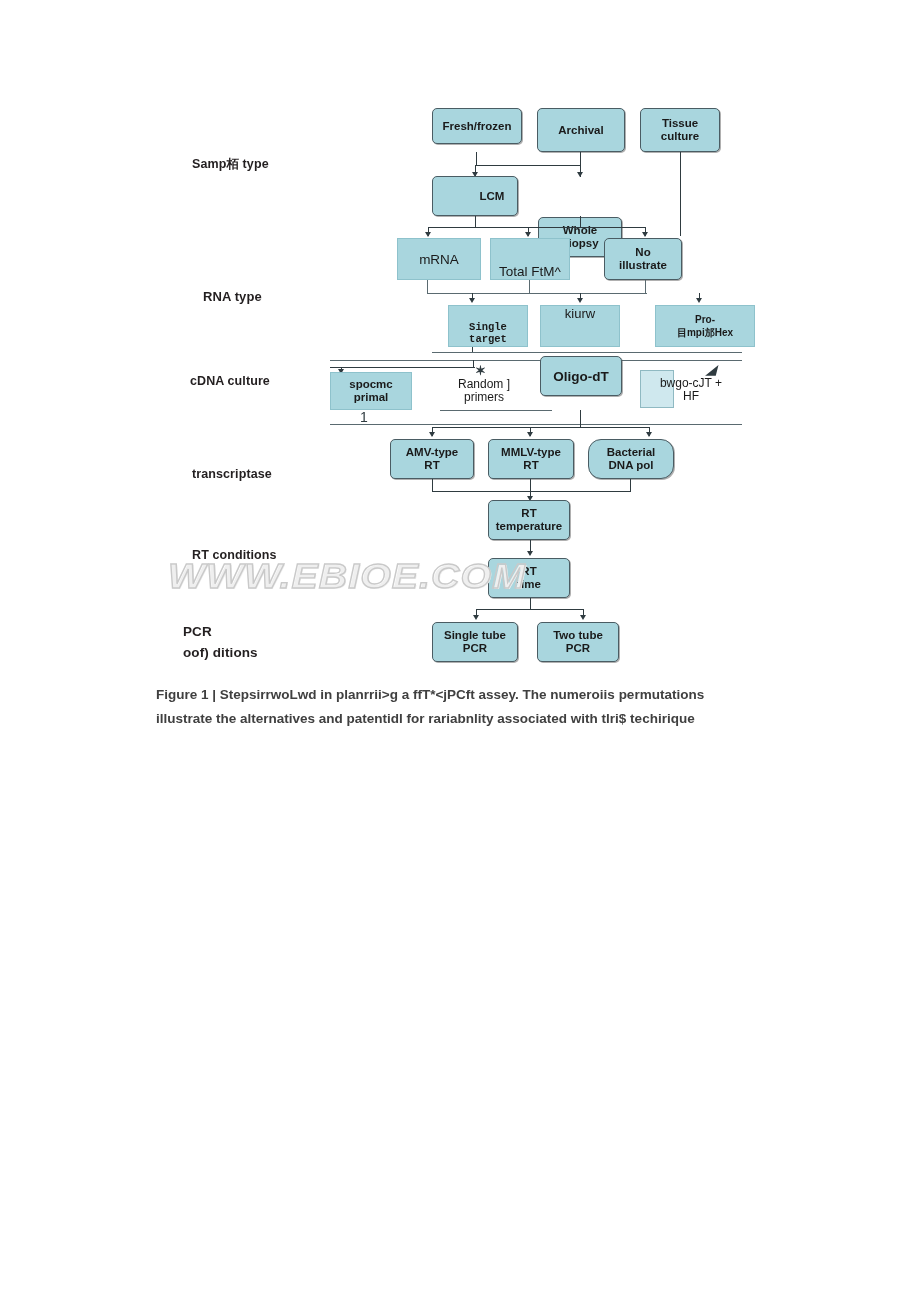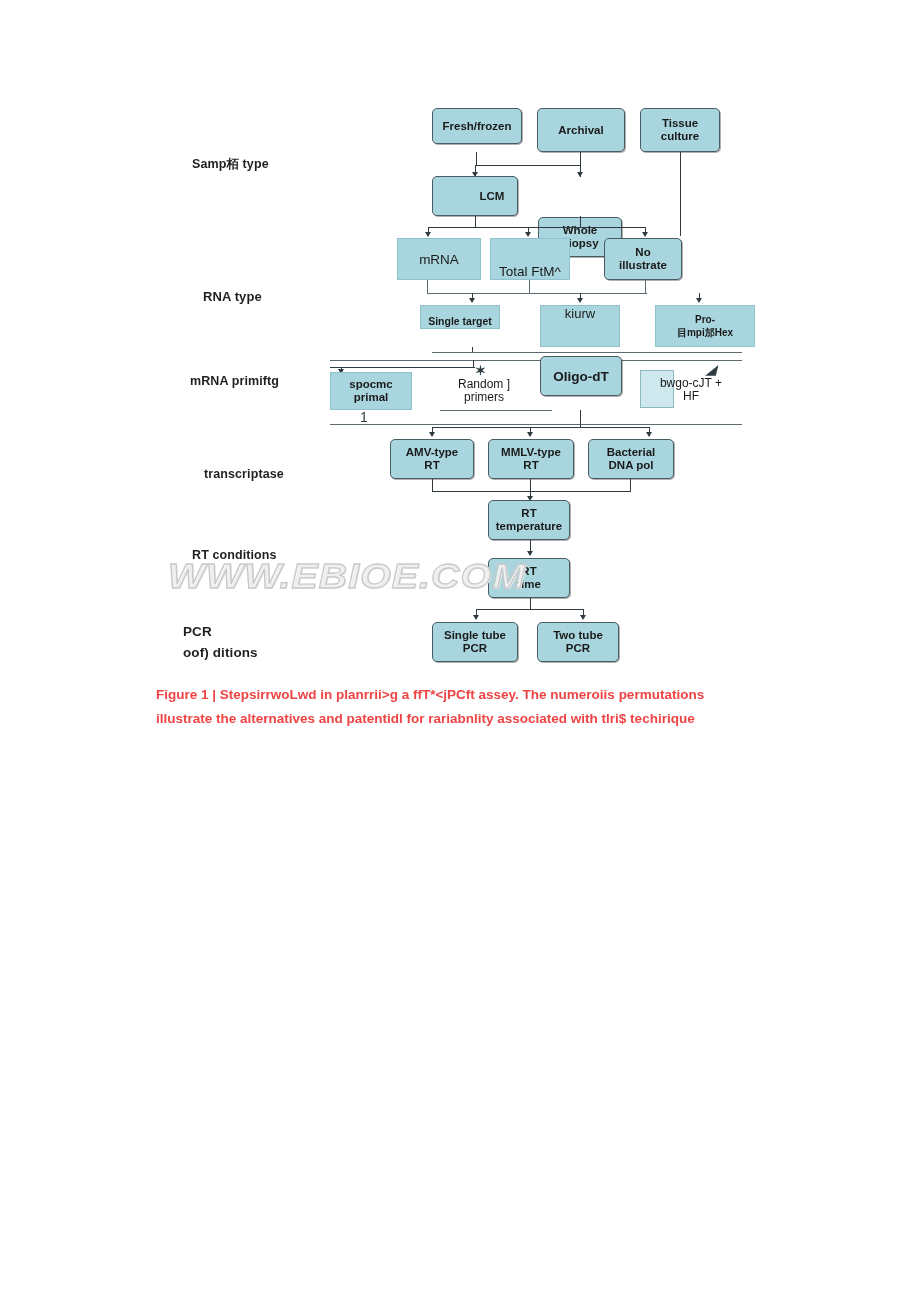--- a/index.html
+++ b/index.html
@@ -87,38 +87,38 @@
     transform-origin:left center;
   }
 
   
   #caption{
     position:absolute;
     left:156px;top:683px;
     width:590px;
     font-size:13.5px;
     font-weight:bold;
-    color:#ef4444;
+    color:#404040;
     line-height:23.5px;
   }
 </style>
 </head>
 <body>
 
 <div id="page">
 
   <div id="figure">
 
     <div class="row-label" style="left:192px;top:157px;">Samp栢 type</div>
 
     <div class="row-label" style="left:203px;top:289px;font-size:13px;">RNA type</div>
 
-    <div class="row-label" style="left:190px;top:374px;">mRNA primiftg</div>
-
-    <div class="row-label" style="left:204px;top:467px;font-weight:bold;">transcriptase</div>
+    <div class="row-label" style="left:190px;top:374px;">cDNA culture</div>
+
+    <div class="row-label" style="left:192px;top:467px;font-weight:bold;">transcriptase</div>
 
     <div class="row-label" style="left:192px;top:548px;">RT conditions</div>
 
     <div class="row-label" style="left:183px;top:624px;font-size:13.5px;">PCR</div>
     <div class="row-label" style="left:183px;top:645px;font-size:13.5px;">oof) ditions</div>
 
     <div class="nbox" style="left:432px;top:108px;width:90px;height:36px;">Fresh/frozen</div>
 
     <div class="nbox" style="left:537px;top:108px;width:88px;height:44px;">Archival</div>
 
@@ -161,21 +161,21 @@
     <div class="ln lnv thin" style="left:529px;top:280px;height:14px;"></div>
     <div class="ln lnv thin" style="left:645px;top:280px;height:14px;"></div>
     <div class="ln lnh thin" style="left:427px;top:293px;width:220px;"></div>
     <div class="ln lnv" style="left:472px;top:293px;height:8px;"></div>
     <div class="ln lnv" style="left:580px;top:293px;height:8px;"></div>
     <div class="ln lnv" style="left:699px;top:293px;height:8px;"></div>
     <div class="arw" style="left:469px;top:298px;"></div>
     <div class="arw" style="left:577px;top:298px;"></div>
     <div class="arw" style="left:696px;top:298px;"></div>
 
-    <div class="nbox plain smtxt" style="left:420px;top:305px;width:80px;height:24px;align-items:flex-end;">Single target</div>
+    <div class="nbox plain smtxt" style="left:448px;top:305px;width:80px;height:42px;align-items:flex-end;font-family:Liberation Mono, monospace;">Single target</div>
 
     <div class="nbox plain" style="left:540px;top:305px;width:80px;height:42px;align-items:flex-start;font-size:13px;font-weight:normal;">kiurw</div>
 
     <div class="nbox plain" style="left:655px;top:305px;width:100px;height:42px;white-space:pre-line;font-size:10px;">Pro-
 目mpi邡Hex</div>
 
     <div class="ln lnh thin" style="left:432px;top:352px;width:310px;"></div>
     <div class="ln lnh thin" style="left:330px;top:360px;width:412px;"></div>
 
     <div class="ln lnv" style="left:472px;top:347px;height:5px;"></div>
@@ -212,21 +212,21 @@
     <div class="arw" style="left:429px;top:432px;"></div>
     <div class="arw" style="left:527px;top:432px;"></div>
     <div class="arw" style="left:646px;top:432px;"></div>
 
     <div class="nbox" style="left:390px;top:439px;width:84px;height:40px;white-space:pre-line;">AMV-type
 RT</div>
 
     <div class="nbox" style="left:488px;top:439px;width:86px;height:40px;white-space:pre-line;">MMLV-type
 RT</div>
 
-    <div class="nbox" style="left:588px;top:439px;width:86px;height:40px;white-space:pre-line;">Bacterial
+    <div class="nbox" style="left:588px;top:439px;width:86px;height:40px;white-space:pre-line;border-radius:13px;">Bacterial
 DNA pol</div>
 
     <div class="ln lnv" style="left:432px;top:479px;height:13px;"></div>
     <div class="ln lnv" style="left:530px;top:479px;height:13px;"></div>
     <div class="ln lnv" style="left:630px;top:479px;height:13px;"></div>
     <div class="ln lnh" style="left:432px;top:491px;width:199px;"></div>
     <div class="ln lnv" style="left:530px;top:491px;height:8px;"></div>
     <div class="arw" style="left:527px;top:496px;"></div>
 
     <div class="nbox" style="left:488px;top:500px;width:82px;height:40px;white-space:pre-line;">RT

